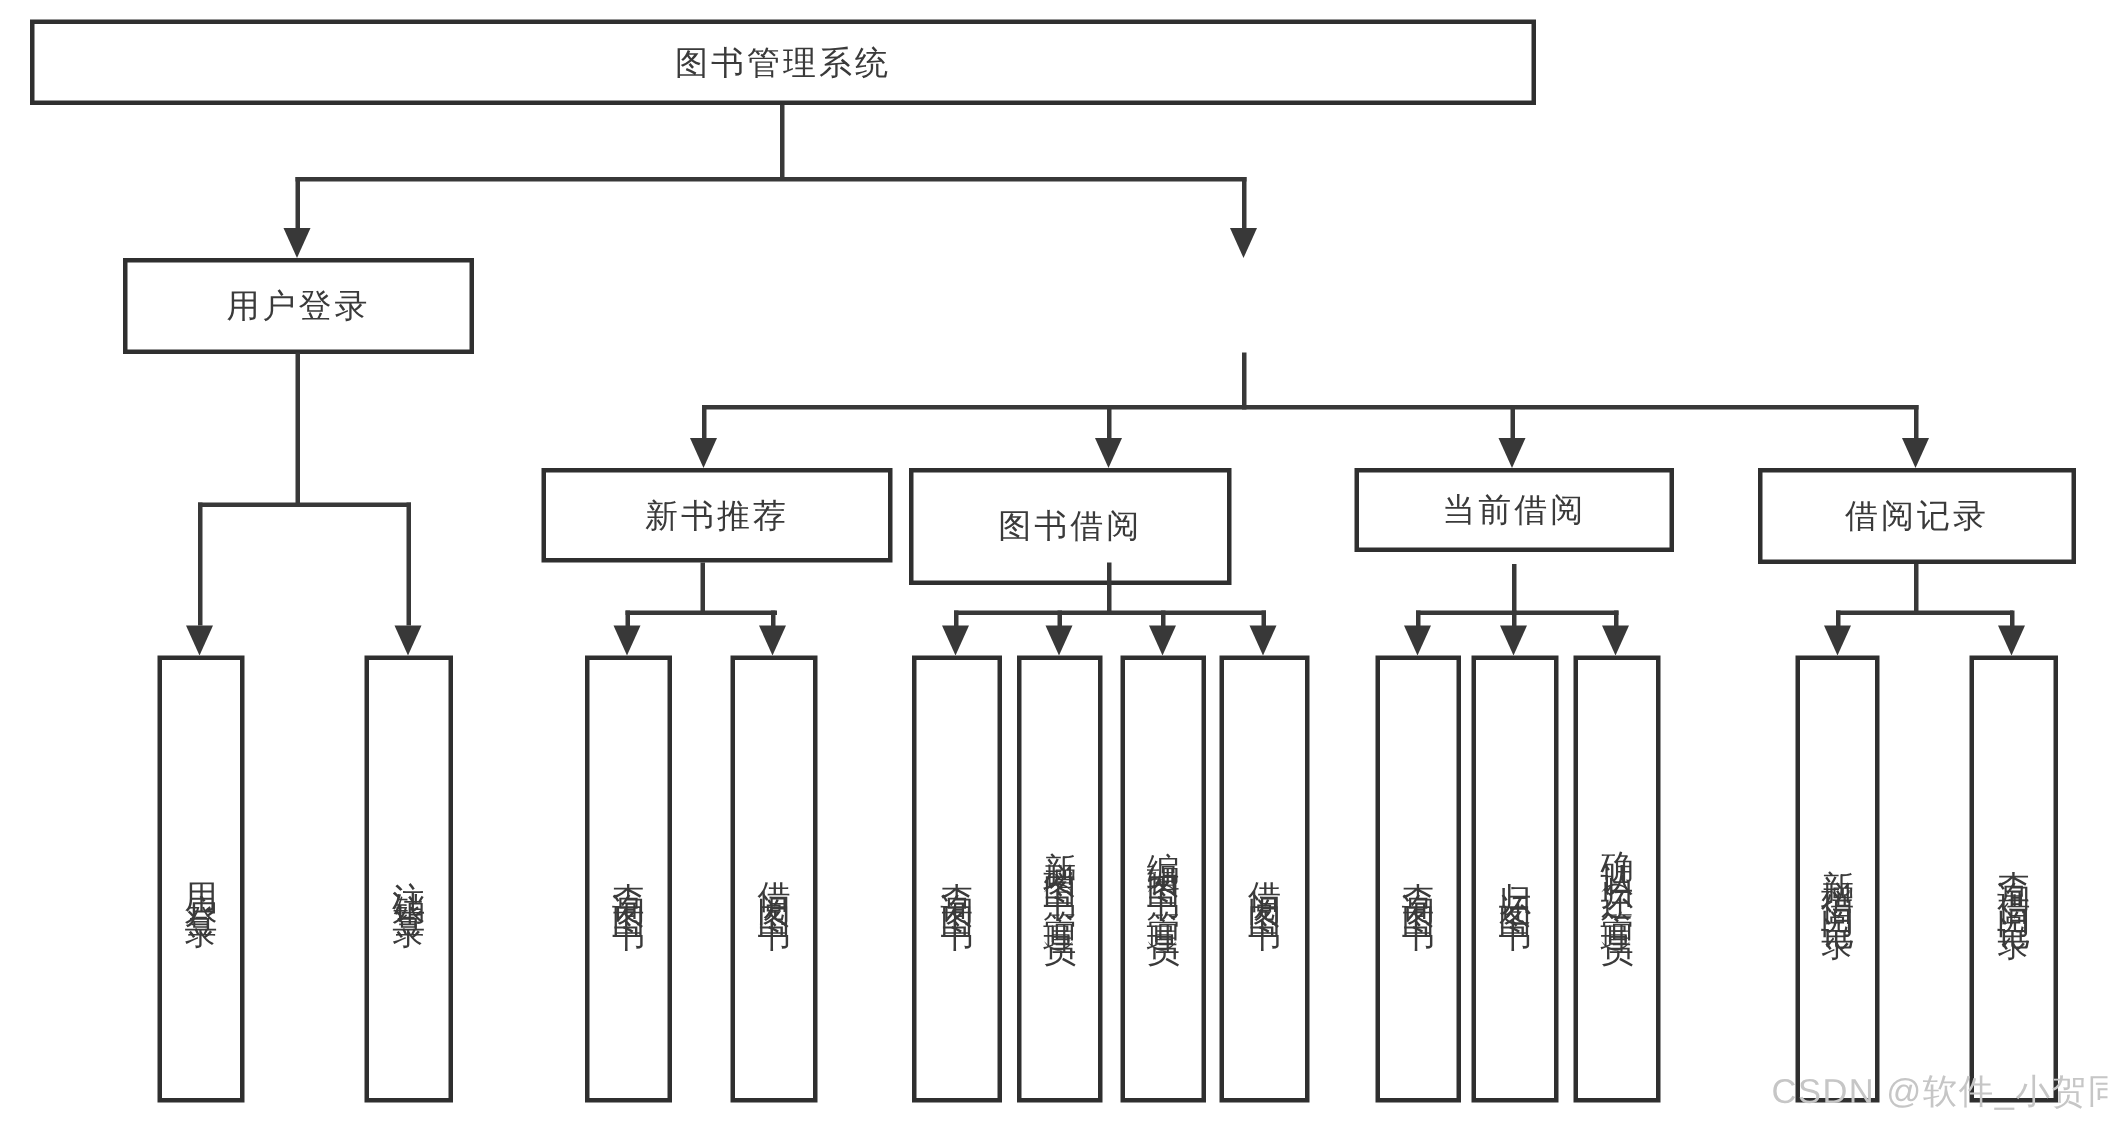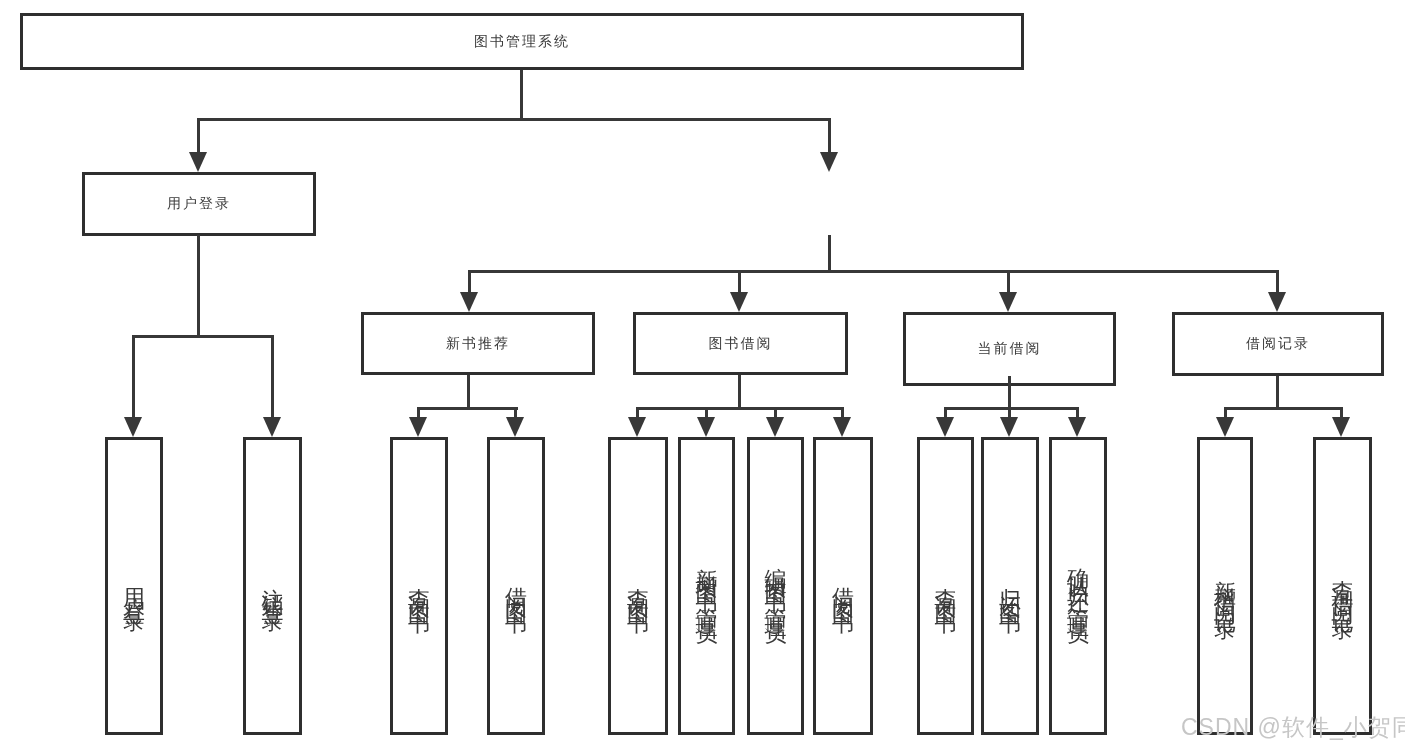--- a/index.html
+++ b/index.html
@@ -17,21 +17,21 @@
   
   .nbox {
     position: absolute;
     box-sizing: border-box;
     background: #ffffff;
     border: 3px solid #2f2f2f;
     display: flex;
     align-items: center;
     justify-content: center;
     color: #3a3a3a;
-    font-size: 14px;
+    font-size: 22px;
     letter-spacing: 2px;
     white-space: nowrap;
   }
   
   .vbox {
     position: absolute;
     box-sizing: border-box;
     background: #ffffff;
     border: 3px solid #2f2f2f;
     display: flex;
@@ -103,24 +103,24 @@
   <div class="vline" style="left:738px;  top:270px; height:24px;"></div>
   <div class="arr" style="left:730px;  top:292px;"></div>
   <div class="vline" style="left:1007px; top:270px; height:24px;"></div>
   <div class="arr" style="left:999px;  top:292px;"></div>
   <div class="vline" style="left:1276px; top:270px; height:24px;"></div>
   <div class="arr" style="left:1268px; top:292px;"></div>
 
   <div class="nbox" style="left:361px; top:312px; width:234px; height:63px;">
     <span>新书推荐</span>
   </div>
-  <div class="nbox" style="left:633px; top:312px; width:215px; height:63px;">
+  <div class="nbox" style="left:606px; top:312px; width:215px; height:78px;">
     <span>图书借阅</span>
   </div>
-  <div class="nbox" style="left:903px; top:312px; width:213px; height:74px;">
+  <div class="nbox" style="left:903px; top:312px; width:213px; height:56px;">
     <span>当前借阅</span>
   </div>
   <div class="nbox" style="left:1172px; top:312px; width:212px; height:64px;">
     <span>借阅记录</span>
   </div>
 
   <div class="vline" style="left:467px; top:375px; height:34px;"></div>
   <div class="hline" style="left:417px; top:407px; width:101px;"></div>
   <div class="vline" style="left:417px; top:407px; height:12px;"></div>
   <div class="arr" style="left:409px; top:417px;"></div>

